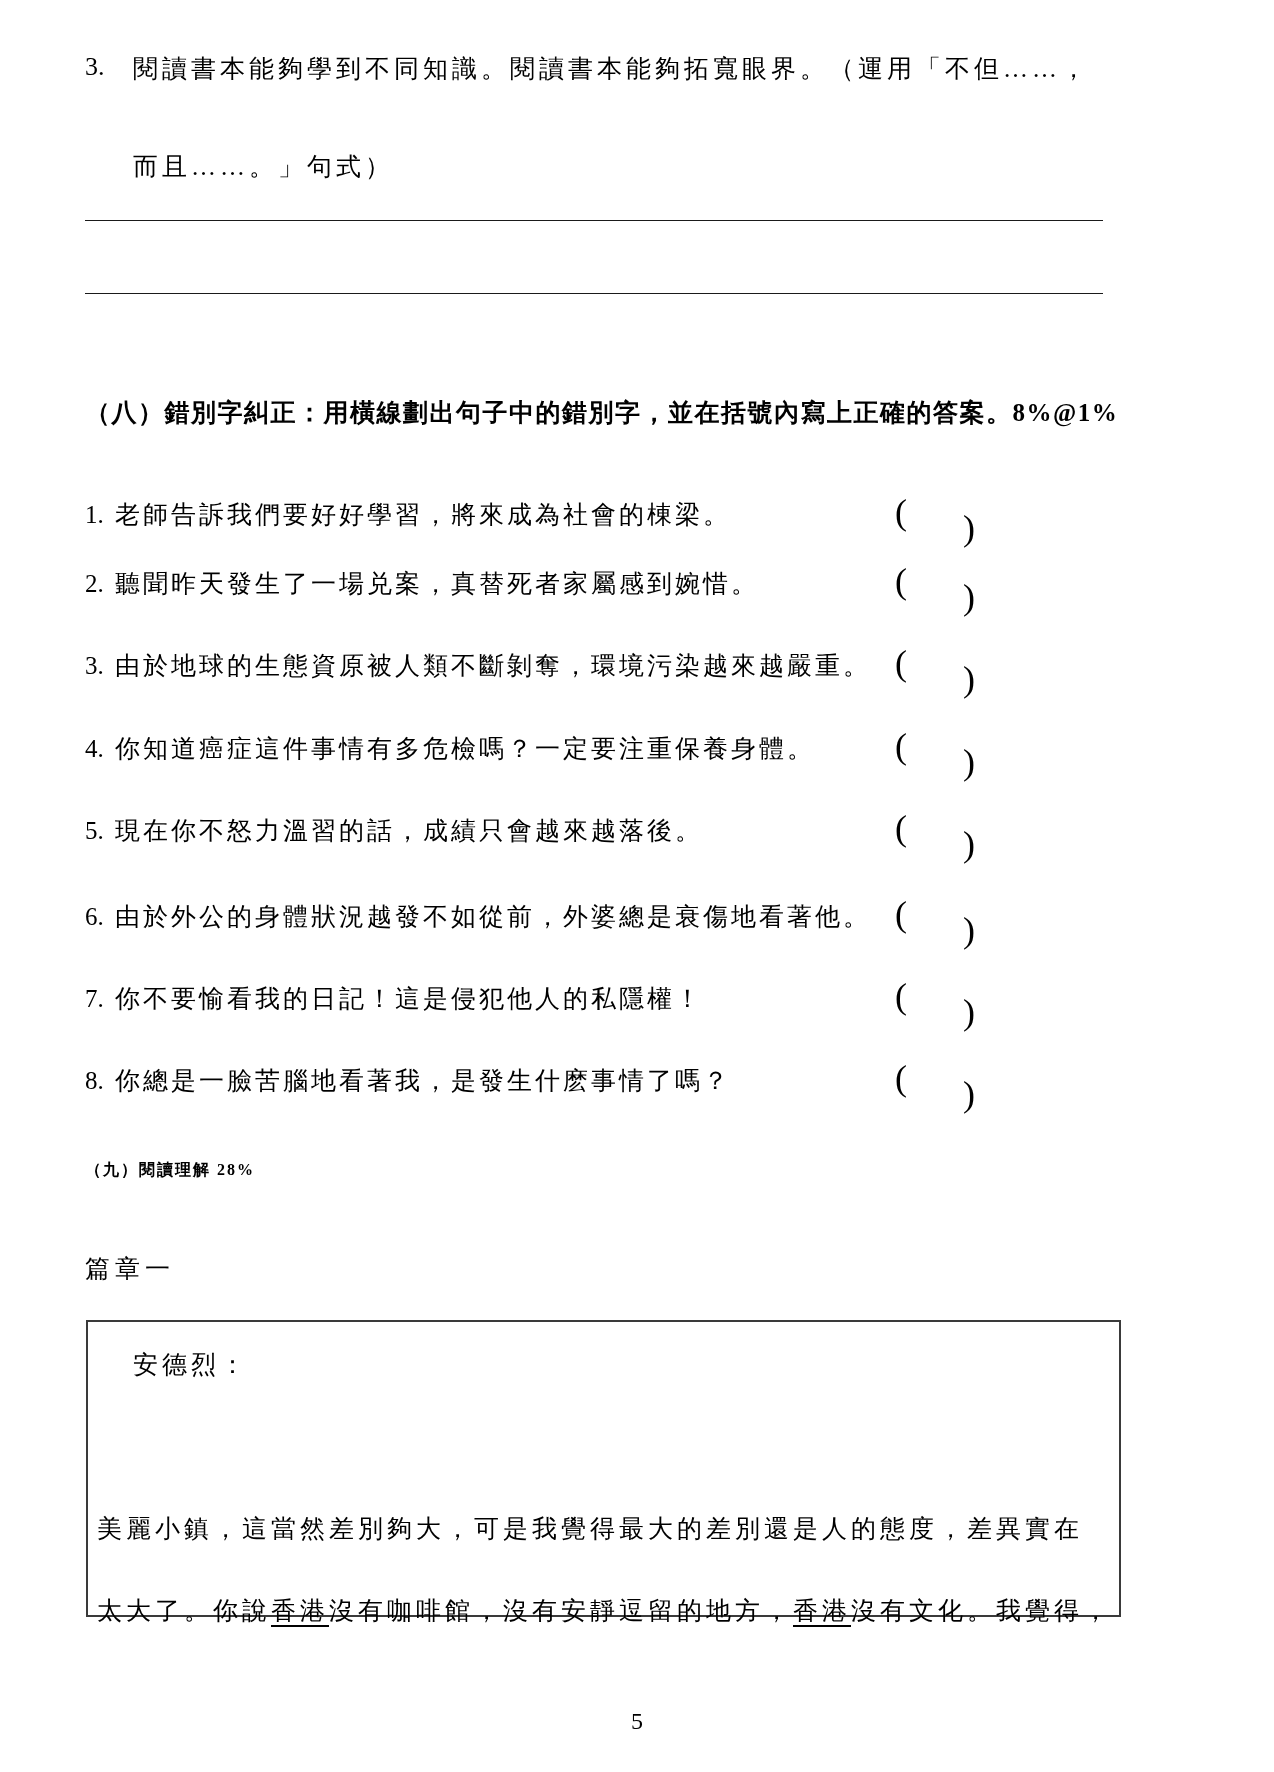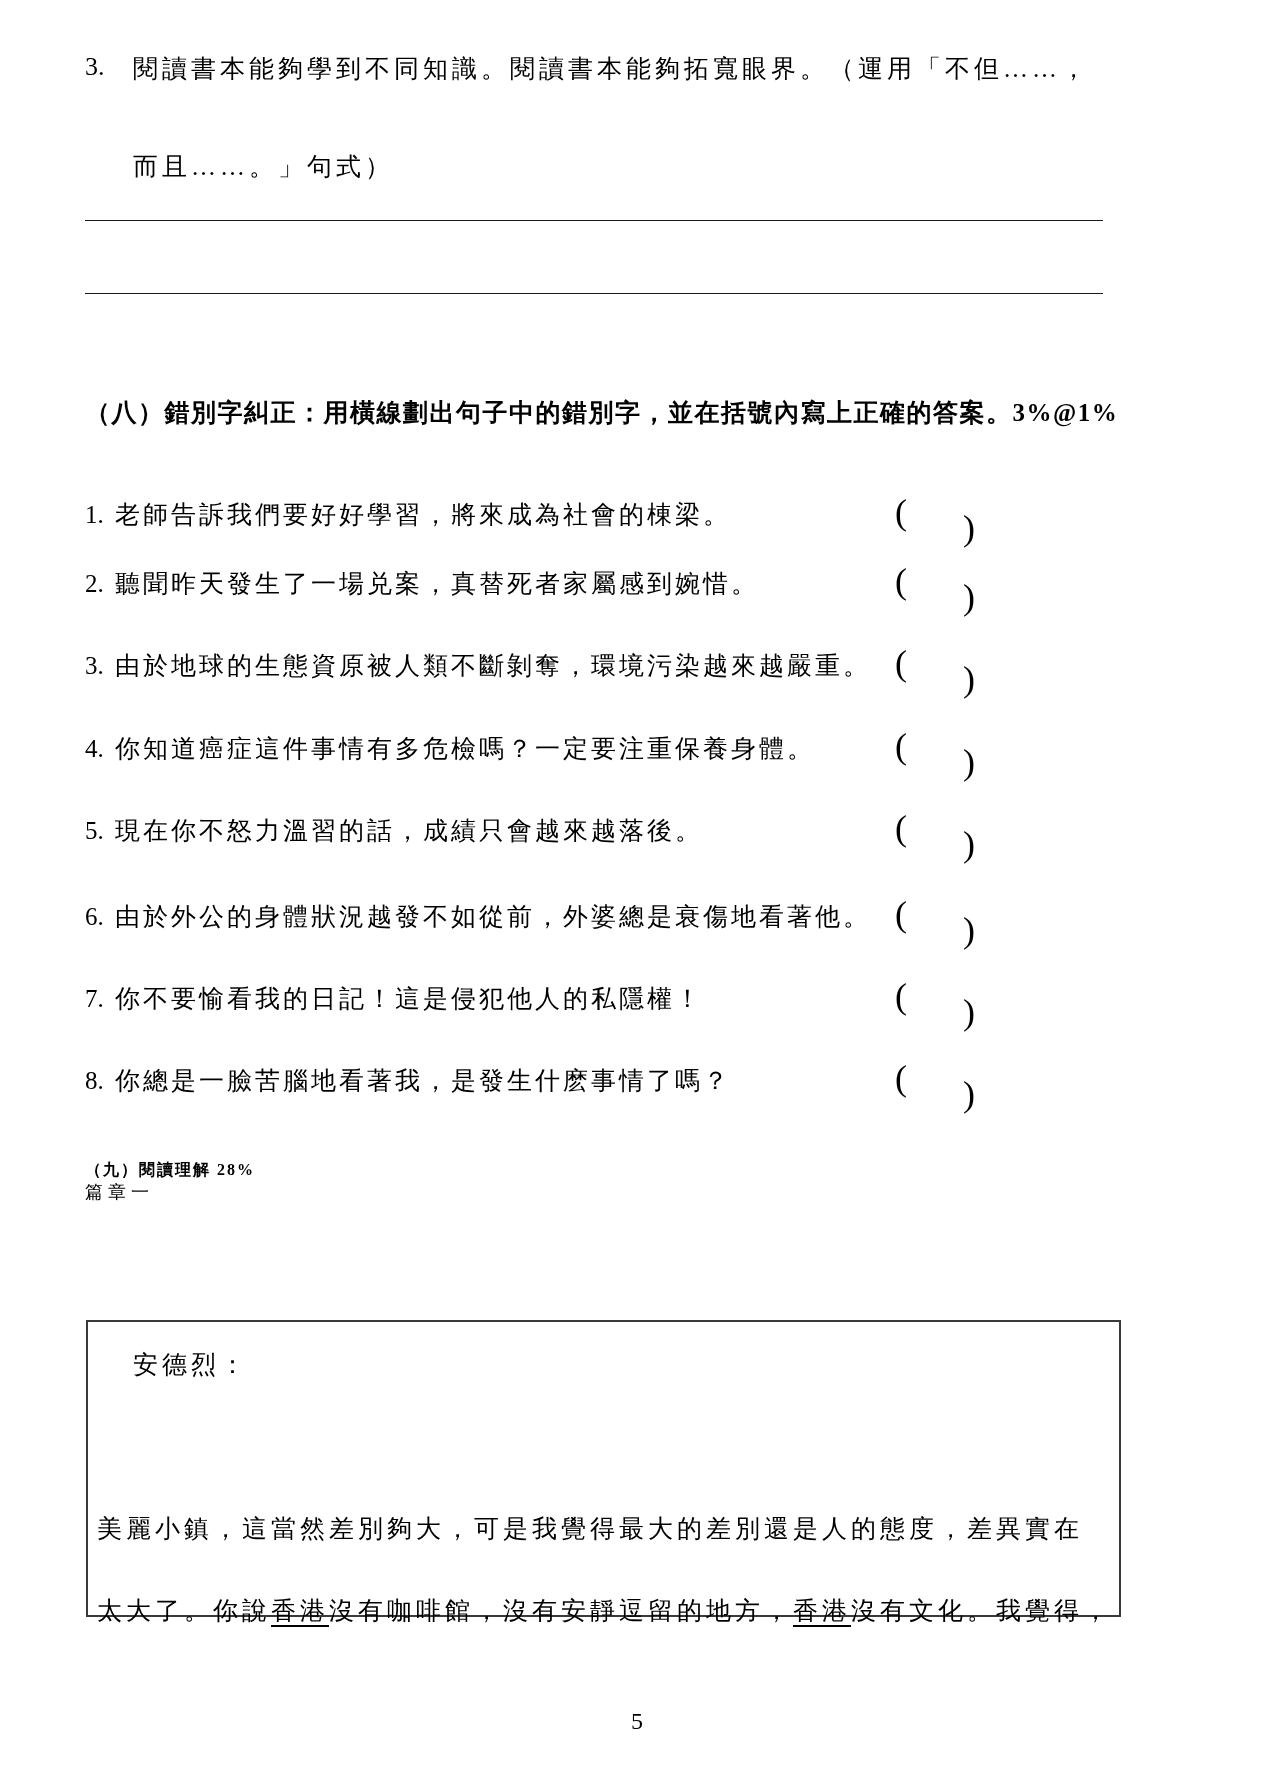--- a/index.html
+++ b/index.html
@@ -29,21 +29,21 @@
   .item-text { letter-spacing: 3px; }
   .paren { position: absolute; font-size: 36px; font-weight: 400; line-height: 1; }
   .paren-open  { left: 810px; top: -4px; }
   .paren-close { left: 878px; top: 12px; }
 
   
   .s9-heading {
     position: absolute; left: 85px; top: 1160px;
     font-size: 16px; font-weight: bold; letter-spacing: 2px; white-space: nowrap;
   }
-  .passage-label { position: absolute; left: 85px; top: 1180px; font-size: 18px; letter-spacing: 5px; }
+  .passage-label { position: absolute; left: 85px; top: 1252px; font-size: 25px; letter-spacing: 5px; }
 
   
   .letter-box {
     position: absolute; left: 86px; top: 1320px; width: 1035px; height: 297px;
     border: 2px solid #3a3a3a; box-sizing: border-box;
   }
   .salutation { position: absolute; left: 45px; top: 26px; font-size: 25px; letter-spacing: 4px; }
   .letter-line { position: absolute; left: 9px; font-size: 25px; letter-spacing: 4px; white-space: nowrap; }
   .letter-line-0 { top: 105px; text-indent: 92px; }
   .letter-line-1 { top: 190px; }
@@ -58,21 +58,21 @@
 
 <div>
 
   <span class="q3-num">3.</span>
   <span class="q3-line1">閱讀書本能夠學到不同知識。閱讀書本能夠拓寬眼界。（運用「不但……，</span>
   <span class="q3-line2">而且……。」句式）</span>
 
   <div class="answer-line answer-line-1"></div>
   <div class="answer-line answer-line-2"></div>
 
-  <div class="s8-heading">（八）錯別字糾正：用橫線劃出句子中的錯別字，並在括號內寫上正確的答案。3%@1%</div>
+  <div class="s8-heading">（八）錯別字糾正：用橫線劃出句子中的錯別字，並在括號內寫上正確的答案。8%@1%</div>
 
   <div id="s8-items">
       <div class="item-row" style="top: 498px;"><span class="item-num">1.</span><span class="item-text">老師告訴我們要好好學習，將來成為社會的棟梁。</span><span class="paren paren-open">(</span><span class="paren paren-close">)</span></div>
       <div class="item-row" style="top: 567px;"><span class="item-num">2.</span><span class="item-text">聽聞昨天發生了一場兑案，真替死者家屬感到婉惜。</span><span class="paren paren-open">(</span><span class="paren paren-close">)</span></div>
       <div class="item-row" style="top: 649px;"><span class="item-num">3.</span><span class="item-text">由於地球的生態資原被人類不斷剝奪，環境污染越來越嚴重。</span><span class="paren paren-open">(</span><span class="paren paren-close">)</span></div>
       <div class="item-row" style="top: 732px;"><span class="item-num">4.</span><span class="item-text">你知道癌症這件事情有多危檢嗎？一定要注重保養身體。</span><span class="paren paren-open">(</span><span class="paren paren-close">)</span></div>
       <div class="item-row" style="top: 814px;"><span class="item-num">5.</span><span class="item-text">現在你不怒力溫習的話，成績只會越來越落後。</span><span class="paren paren-open">(</span><span class="paren paren-close">)</span></div>
       <div class="item-row" style="top: 900px;"><span class="item-num">6.</span><span class="item-text">由於外公的身體狀況越發不如從前，外婆總是衰傷地看著他。</span><span class="paren paren-open">(</span><span class="paren paren-close">)</span></div>
       <div class="item-row" style="top: 982px;"><span class="item-num">7.</span><span class="item-text">你不要愉看我的日記！這是侵犯他人的私隱權！</span><span class="paren paren-open">(</span><span class="paren paren-close">)</span></div>
       <div class="item-row" style="top: 1064px;"><span class="item-num">8.</span><span class="item-text">你總是一臉苦腦地看著我，是發生什麽事情了嗎？</span><span class="paren paren-open">(</span><span class="paren paren-close">)</span></div>

